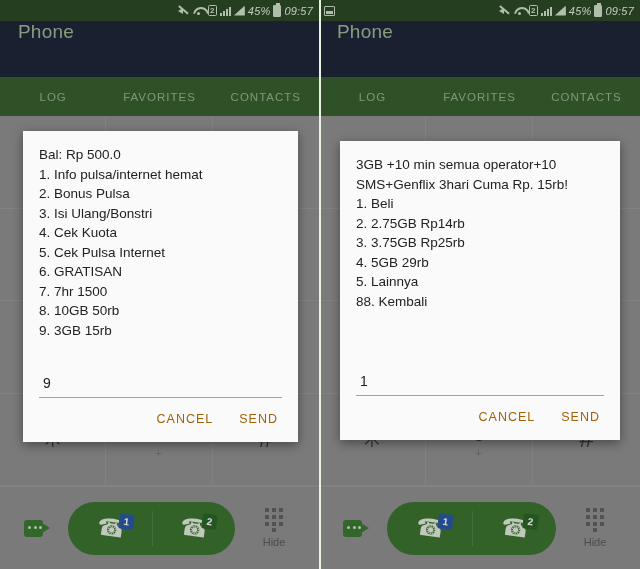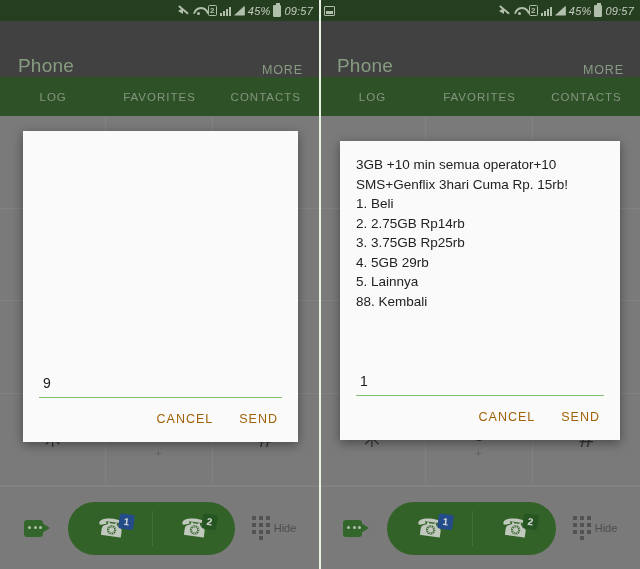--- a/index.html
+++ b/index.html
@@ -83,23 +83,23 @@
     width:8px; height:12px; border:1.3px solid #cfe0c8; border-radius:1px;
     position:relative; display:inline-block; background:#cfe0c8;
   }
   .icon-batt::before{
     content:""; position:absolute; left:2px; top:-3px; width:4px; height:2px;
     background:#cfe0c8;
   }
 
   
   .appbar {
-    height:56px; background:#404040;
-    display:flex; align-items:flex-end; justify-content:space-between;
-    padding:0 16px 0 18px; position:relative; z-index:4;
+    height:56px; background:#0f172a;
+    display:flex; align-items:flex-start; justify-content:space-between;
+    padding:0 16px 0 18px; position:relative; z-index:4;flex-direction:column;
   }
   .app-title { color:#99b591; font-size:19px; letter-spacing:0.2px; }
   .more-btn { color:#9ab593; font-size:12.5px; letter-spacing:0.9px;margin-top:47px; }
 
   
   .tabbar {
     height:39px; background:#2a5520;
     display:flex; align-items:center;
     position:relative; z-index:4;
   }
@@ -181,21 +181,21 @@
   .sim-badge {
     position:absolute; top:-3px; right:-10px;
     width:15px; height:15px; border-radius:2px;
     font-size:10px; line-height:15px; text-align:center;
     color:#ffffff; font-weight:bold;
   }
   .sim1 { background:#1b4f9e; }
   .sim2 { background:#1d5c18; }
 
   .keypad-btn {
-    width:62px; display:flex; flex-direction:row;
+    width:62px; display:flex; flex-direction:column;
     align-items:center; justify-content:center; gap:4px;
   }
   .icon-keypad {
     display:grid; grid-template-columns:repeat(3,4px);
     gap:3px; justify-content:center;
     position:relative; padding-bottom:6px;
   }
   .icon-keypad i { width:4px; height:4px; background:#565656; display:block; }
   .icon-keypad::after{
     content:""; position:absolute; left:50%; margin-left:-2px; bottom:0;
@@ -372,20 +372,32 @@
               <i></i>
             </span>
           <span class="keypad-label">Hide</span>
         </div>
       </div>
     </div>
 
     <div class="scrim"></div>
 
     <div class="dialog left-dlg">
+      <div class="dlg-body">
+        <div class="dlg-line">Bal: Rp 500.0
+1. Info pulsa/internet hemat
+2. Bonus Pulsa
+3. Isi Ulang/Bonstri
+4. Cek Kuota
+5. Cek Pulsa Internet
+6. GRATISAN
+7. 7hr 1500
+8. 10GB 50rb
+9. 3GB 15rb</div>
+      </div>
       <div class="dlg-input-wrap">
         <input class="dlg-input" type="text" value="9" style="">
       </div>
       <div class="dlg-actions">
         <button class="dlg-btn">CANCEL</button>
         <button class="dlg-btn">SEND</button>
       </div>
     </div>
   </div>
 

